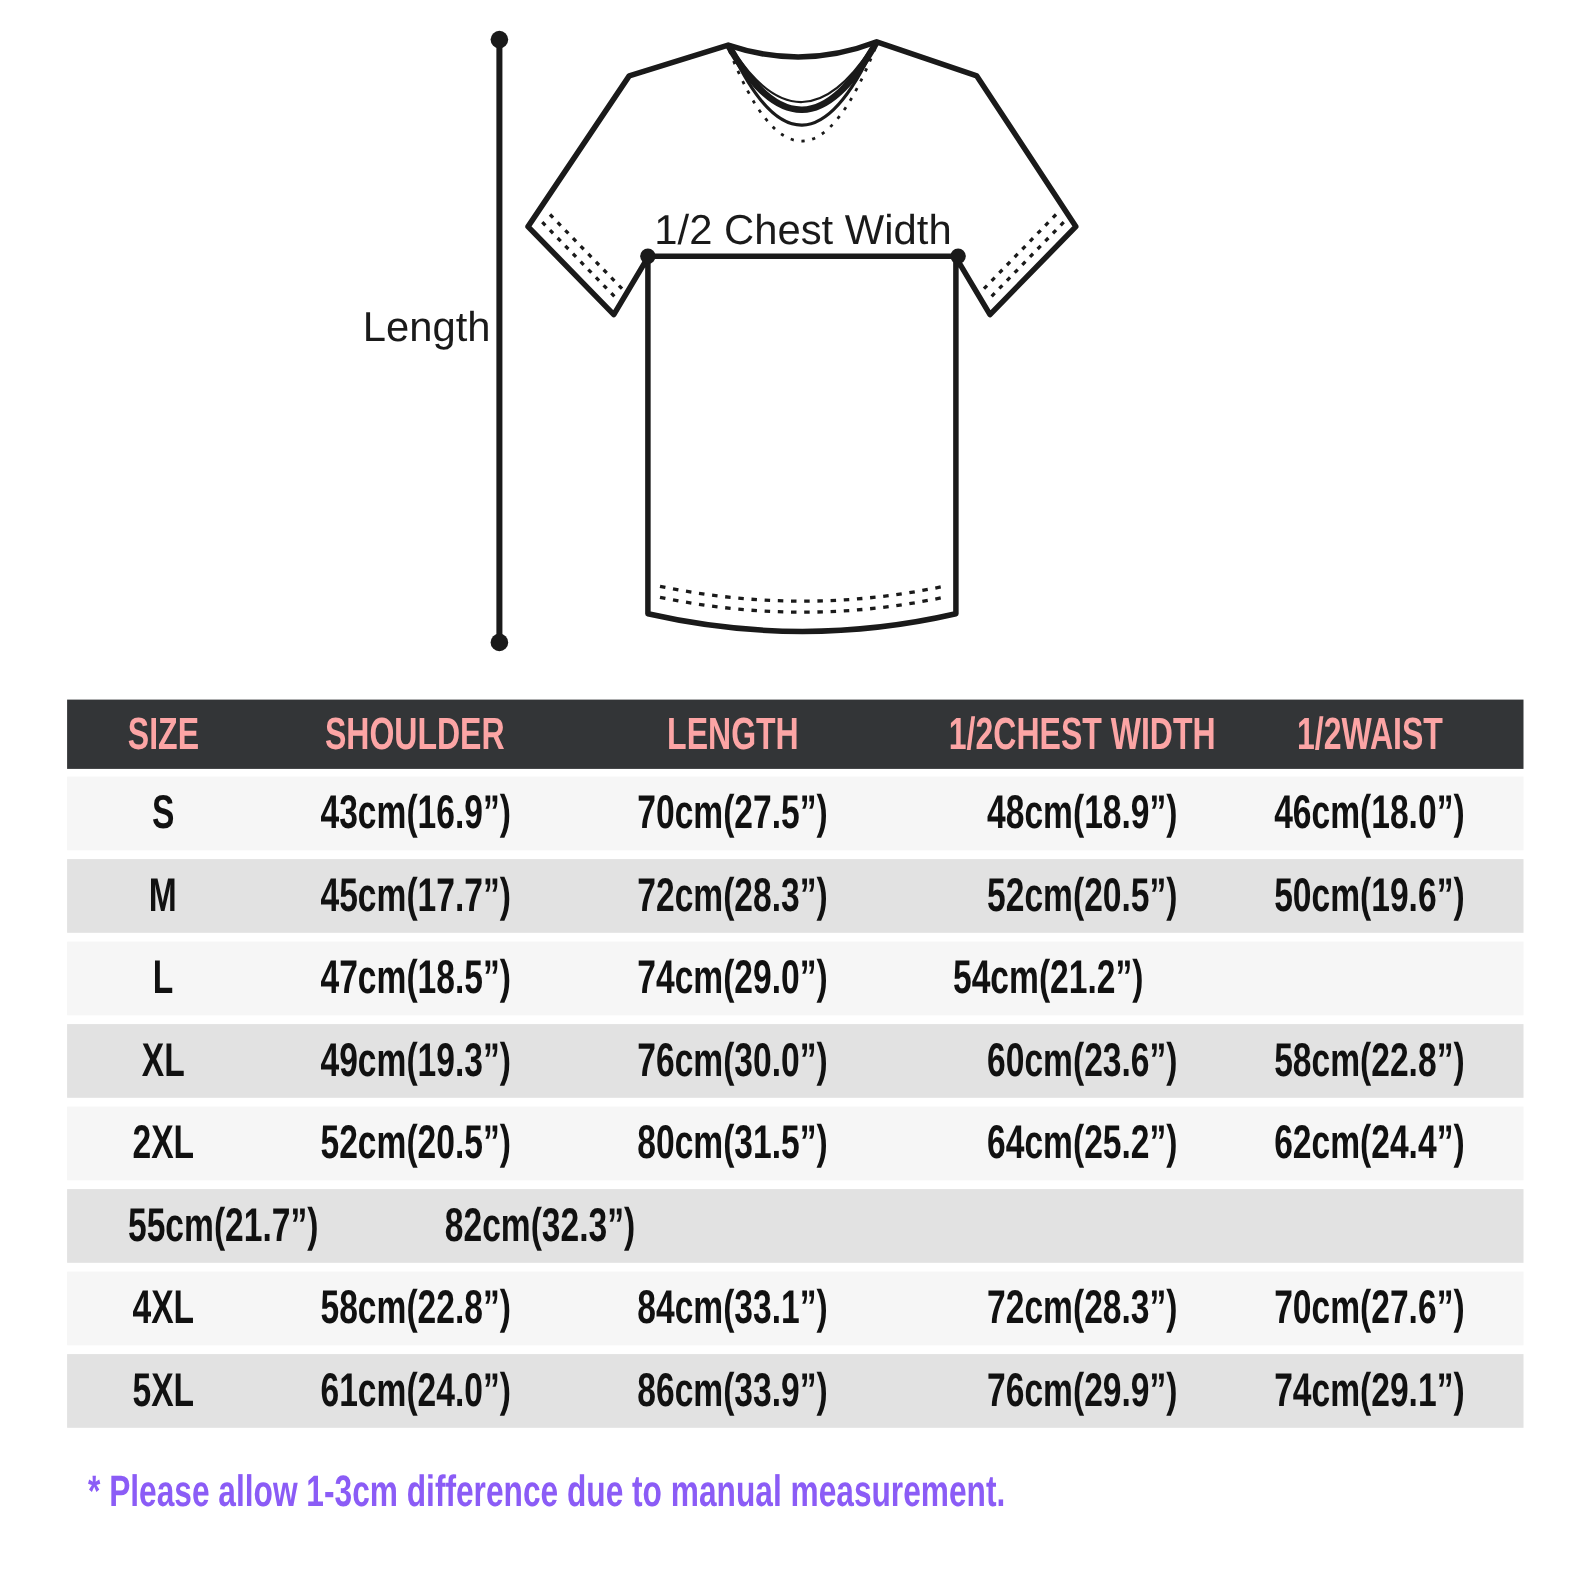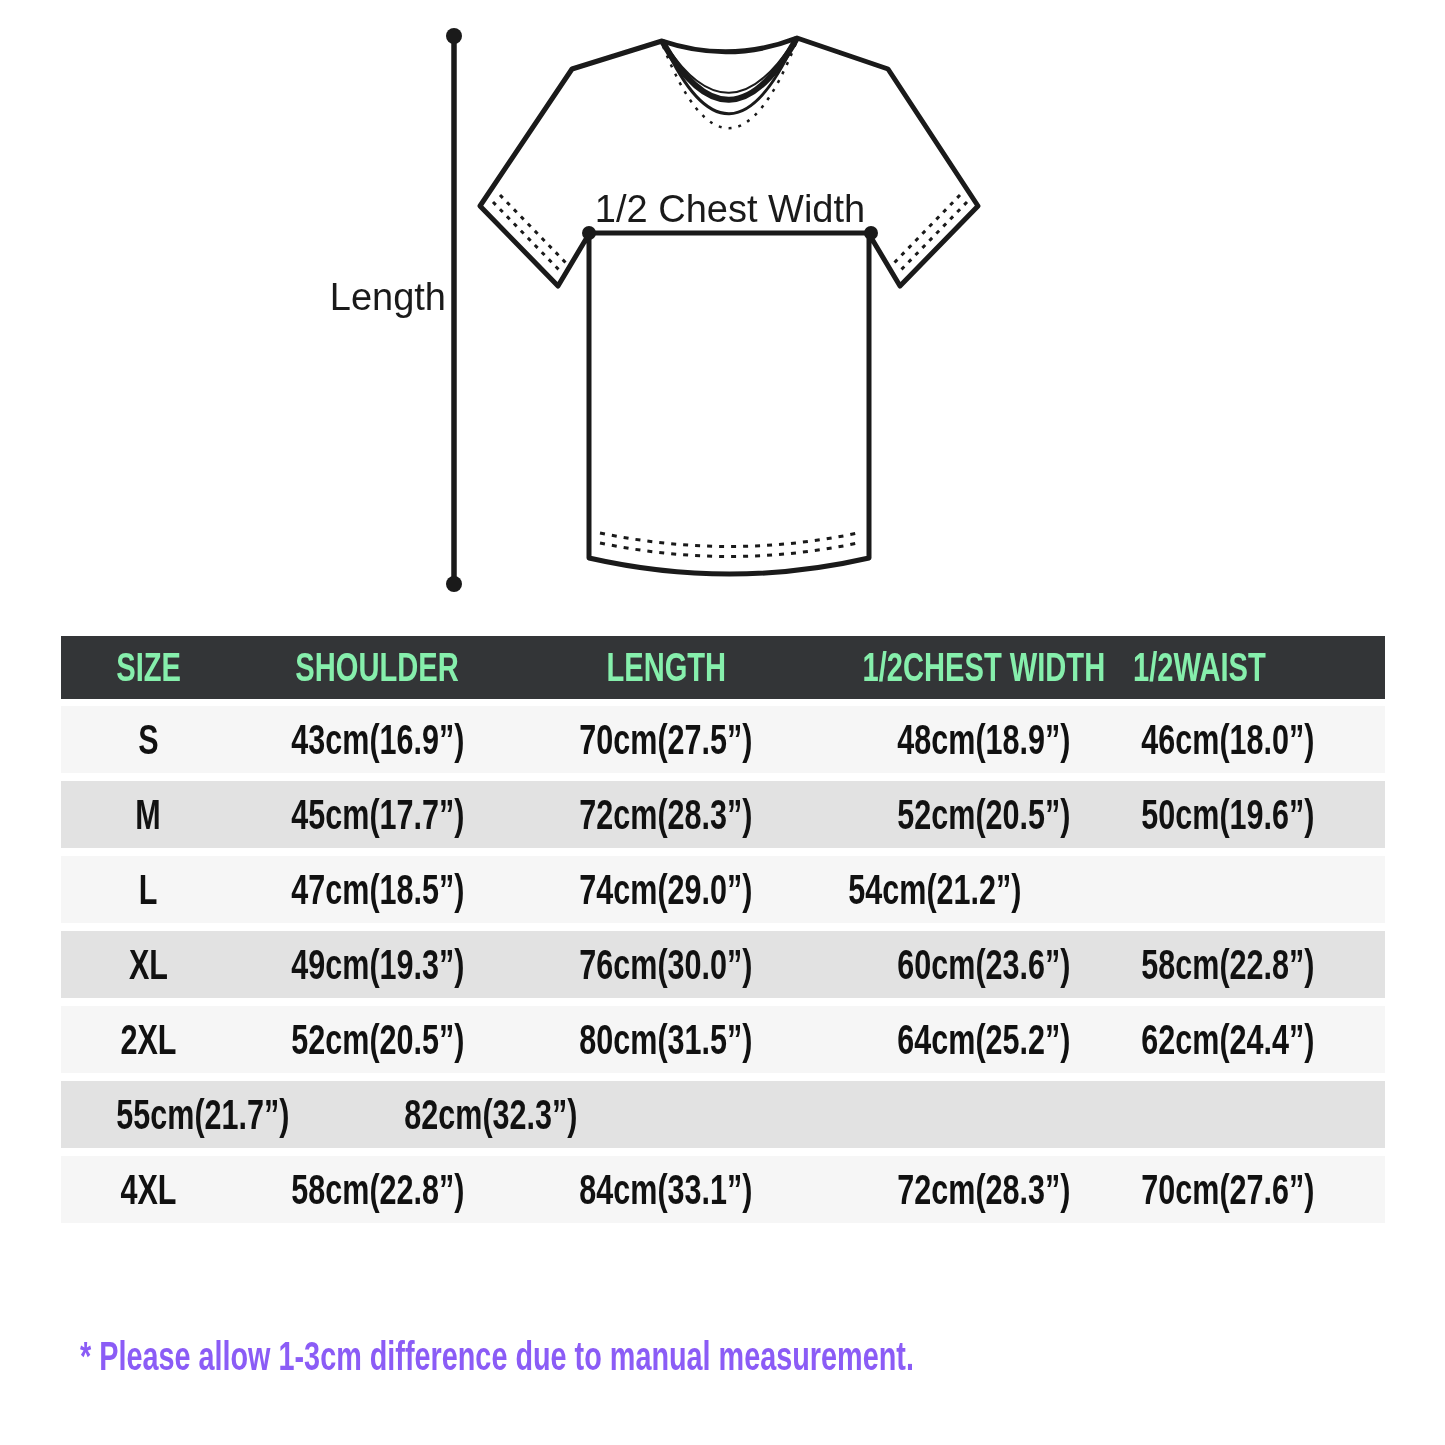--- a/index.html
+++ b/index.html
@@ -14,22 +14,22 @@
   
   .size-table{position:absolute;left:61px;top:636px;width:1324px;}
   .thead{display:flex;height:63px;background:#333537;margin-bottom:7px;align-items:center;}
   .trow{display:flex;height:67px;margin-bottom:8px;align-items:center;}
   .trow.light{background:#f6f6f6;}
   .trow.gray{background:#e2e2e2;}
   .c-size{width:13.2%;text-align:center;}
   .c-shoulder{width:21.4%;text-align:center;}
   .c-length{width:22.2%;text-align:center;}
   .c-chest{width:22.1%;text-align:right;}
-  .c-waist{width:21.1%;text-align:left;}
-  .hcell{font-weight:bold;font-size:41px;color:#86efac;}
+  .c-waist{width:21.1%;text-align:center;}
+  .hcell{font-weight:bold;font-size:41px;color:#fca5a5;}
   .dcell{font-weight:bold;font-size:43px;color:#111111;}
   .cnd{display:inline-block;white-space:nowrap;transform:scaleX(.71);transform-origin:center;}
 
   
   .footnote{position:absolute;left:80px;top:1332px;font-weight:bold;font-size:40px;
             color:#8b5cf6;line-height:48px;}
   .cnd-left{display:inline-block;white-space:nowrap;transform:scaleX(.72);transform-origin:left center;}
 </style>
 </head>
 <body>
@@ -134,20 +134,27 @@
     </div>
 
     <div class="trow light">
       <div class="c-size dcell"><span class="cnd">4XL</span></div>
       <div class="c-shoulder dcell"><span class="cnd">58cm(22.8”)</span></div>
       <div class="c-length dcell"><span class="cnd">84cm(33.1”)</span></div>
       <div class="c-chest dcell"><span class="cnd">72cm(28.3”)</span></div>
       <div class="c-waist dcell"><span class="cnd">70cm(27.6”)</span></div>
     </div>
 
+    <div class="trow gray">
+      <div class="c-size dcell"><span class="cnd">5XL</span></div>
+      <div class="c-shoulder dcell"><span class="cnd">61cm(24.0”)</span></div>
+      <div class="c-length dcell"><span class="cnd">86cm(33.9”)</span></div>
+      <div class="c-chest dcell"><span class="cnd">76cm(29.9”)</span></div>
+      <div class="c-waist dcell"><span class="cnd">74cm(29.1”)</span></div>
+    </div>
 
   </div>
 
   <div class="footnote">
     <span class="cnd-left">* Please allow 1-3cm difference due to manual measurement.</span>
   </div>
 
 </div>
 
 </body></html>

